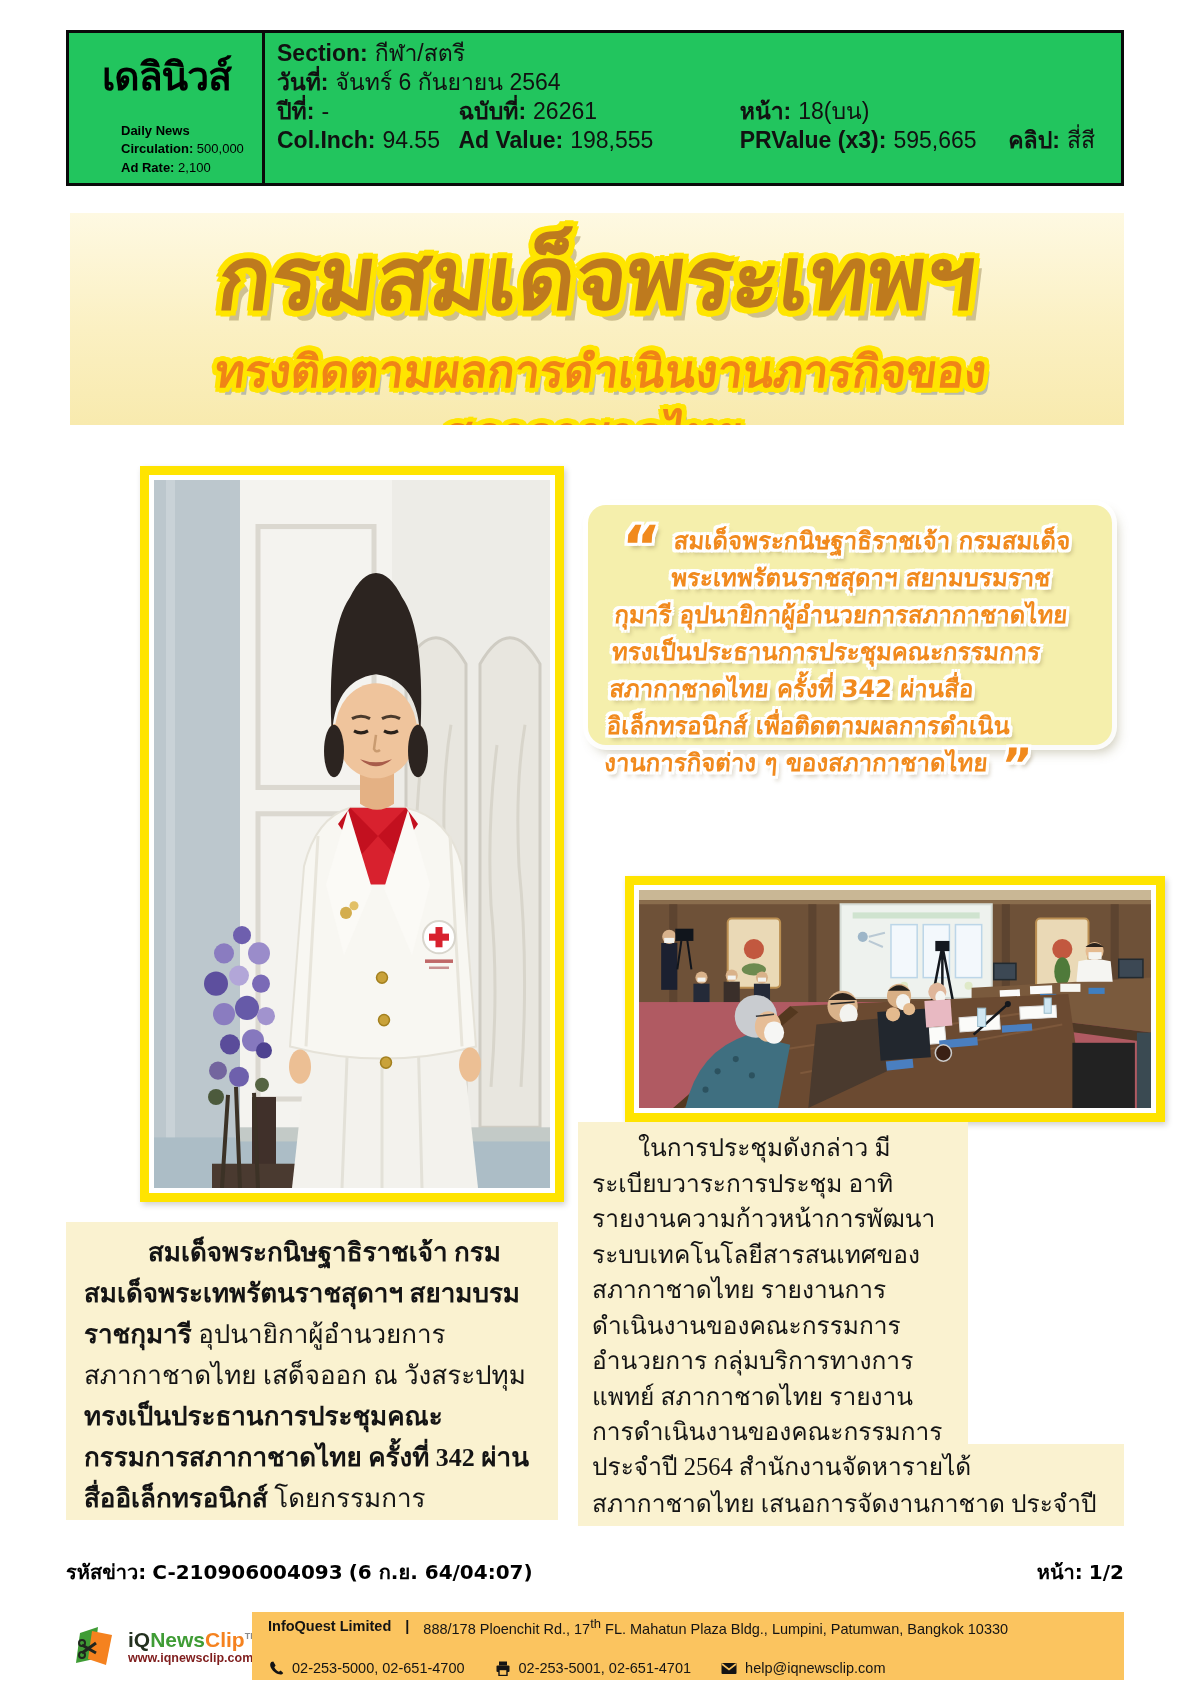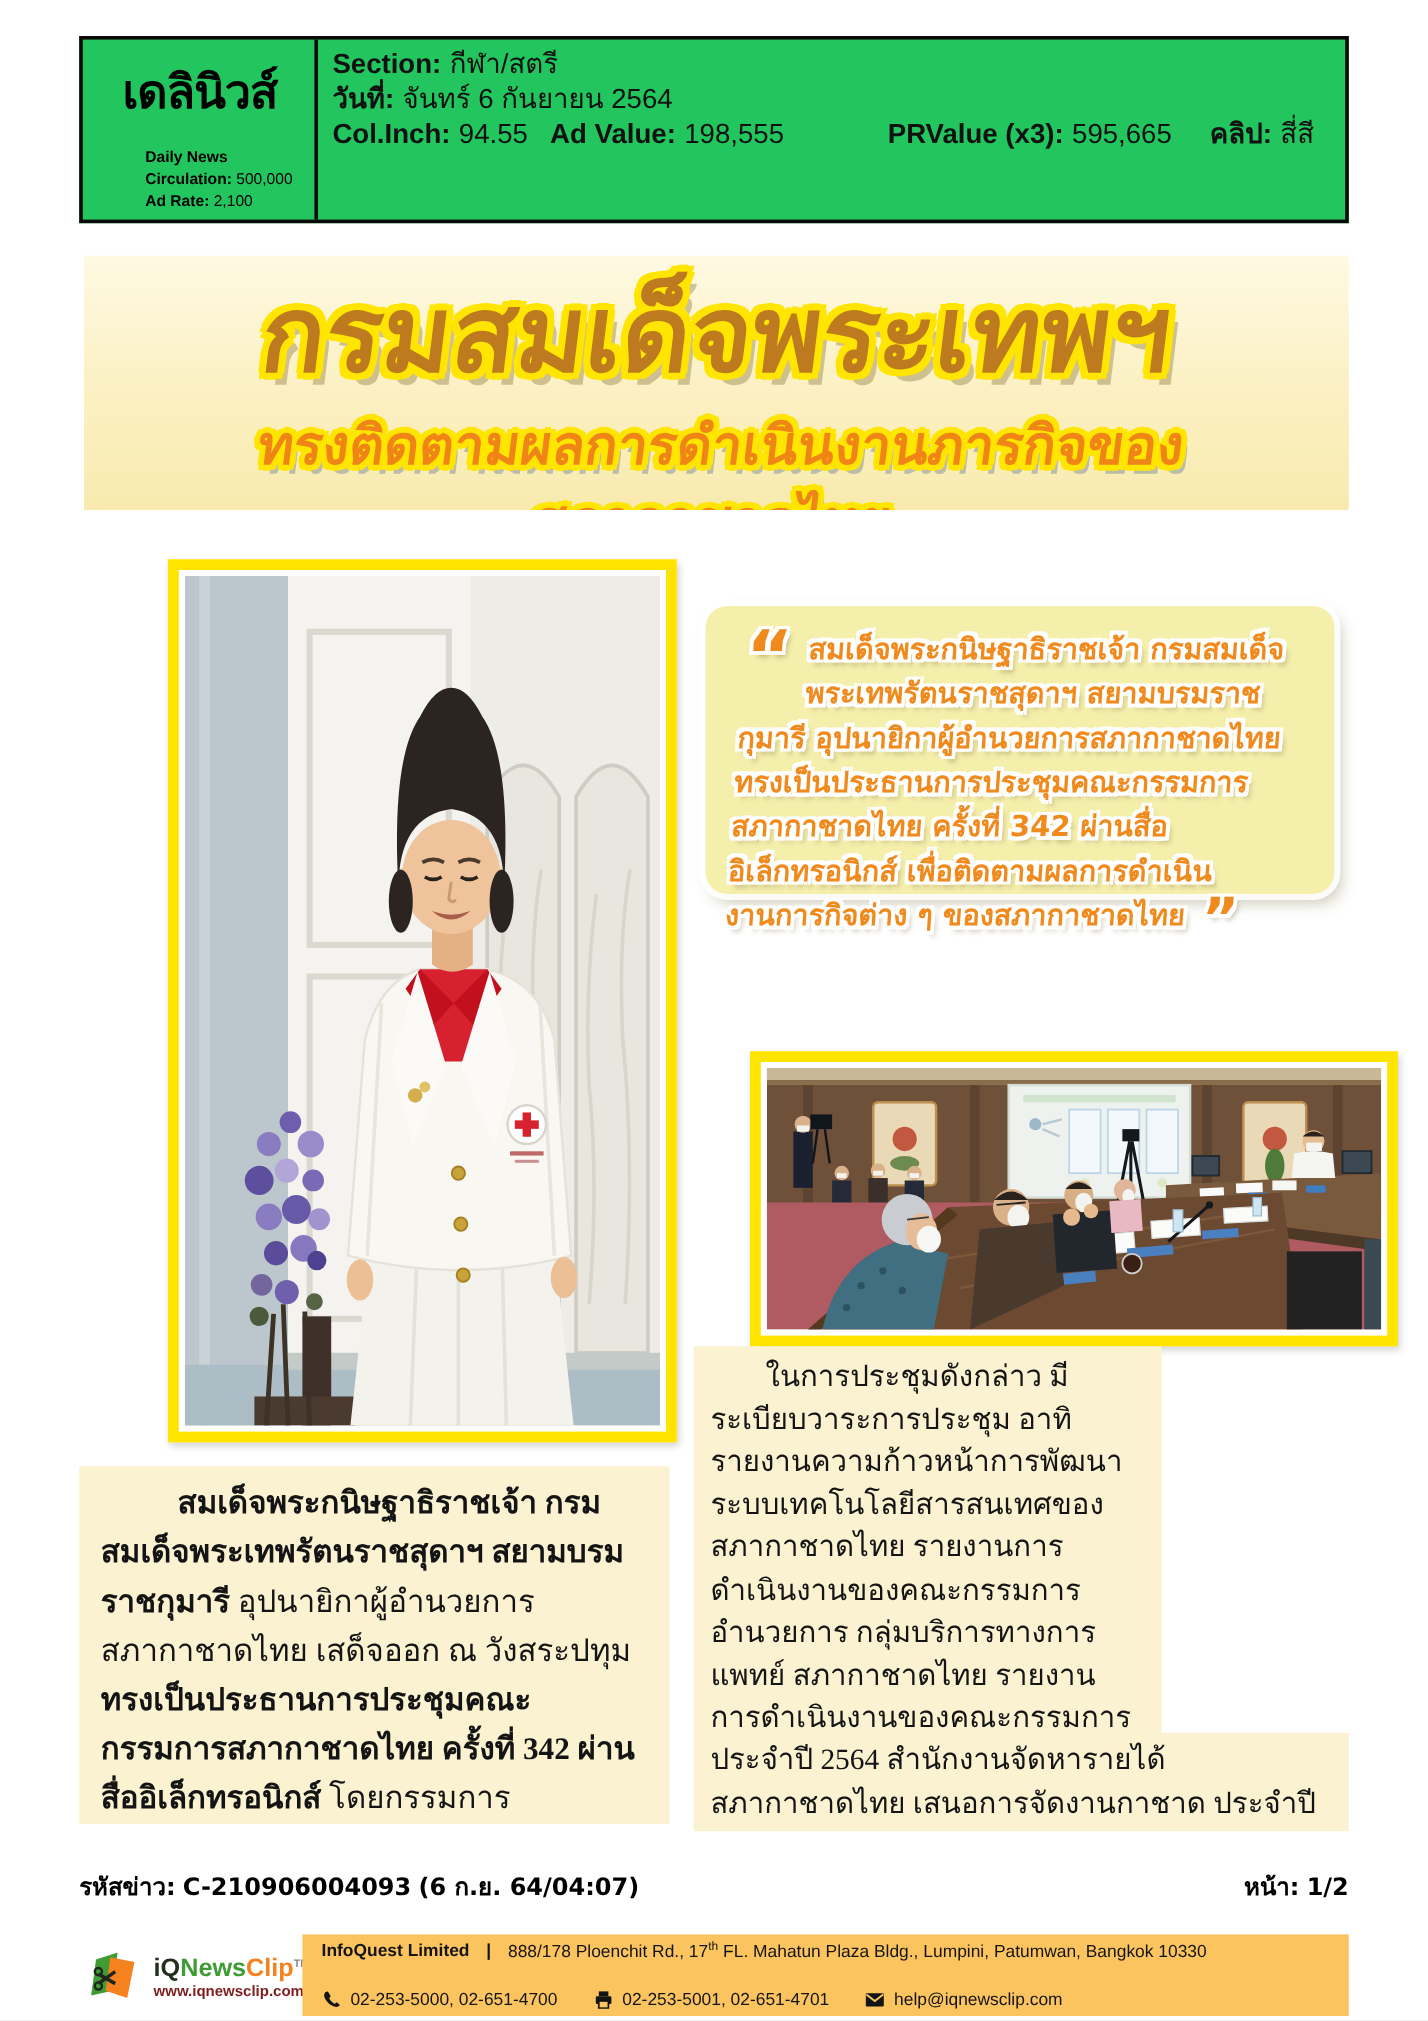--- a/index.html
+++ b/index.html
@@ -76,39 +76,44 @@
   .lg-clip{color:#F5821F;}
   .lg-tm{color:#8a8a8a;font-size:9px;vertical-align:super;font-weight:700;}
   .lg-url{font-family:"Liberation Sans",sans-serif;font-weight:700;font-size:12.5px;color:#7f1d1d;}
   .brand-info{flex:1;height:100%;background:#FBC45F;padding:8px 16px;box-sizing:border-box;
               font-family:"Liberation Sans",sans-serif;font-size:14.5px;color:#141414;
               display:flex;flex-direction:column;justify-content:center;gap:24px;}
   .bi-row{display:flex;align-items:center;white-space:nowrap;}
   .bi-sep{margin:0 14px;font-weight:700;}
   .bi-item{display:flex;align-items:center;margin-right:30px;}
   .bi-icon{width:16px;height:15px;margin-right:8px;flex:0 0 auto;}
-  sup{font-size:10px;}
+  sup{font-size:13px;}
 </style>
 </head>
 <body>
 
 <div class="page">
 
   <header class="clip-header">
     <div class="hdr-left">
       <div class="pub-logo">เดลินิวส์</div>
       <div class="pub-lines">
         <div class="pub-line b">Daily News</div>
         <div class="pub-line"><span class="b">Circulation:</span> <span>500,000</span></div>
         <div class="pub-line"><span class="b">Ad Rate:</span> <span>2,100</span></div>
       </div>
     </div>
     <div class="hdr-right">
       <div class="hdr-row"><span class="b">Section:</span><span>กีฬา/สตรี</span></div>
       <div class="hdr-row"><span class="b">วันที่:</span><span>จันทร์ 6 กันยายน 2564</span></div>
+      <div class="hdr-row">
+        <span class="col c1"><span class="b">ปีที่:</span><span>-</span></span>
+        <span class="col c2"><span class="b">ฉบับที่:</span><span>26261</span></span>
+        <span class="col c3"><span class="b">หน้า:</span><span>18(บน)</span></span>
+      </div>
       <div class="hdr-row">
         <span class="col c1"><span class="b">Col.Inch:</span><span>94.55</span></span>
         <span class="col c2"><span class="b">Ad Value:</span><span>198,555</span></span>
         <span class="col c3"><span class="b">PRValue (x3):</span><span>595,665</span></span>
         <span class="col"><span class="b">คลิป:</span><span>สี่สี</span></span>
       </div>
     </div>
   </header>
 
   <section class="banner">

